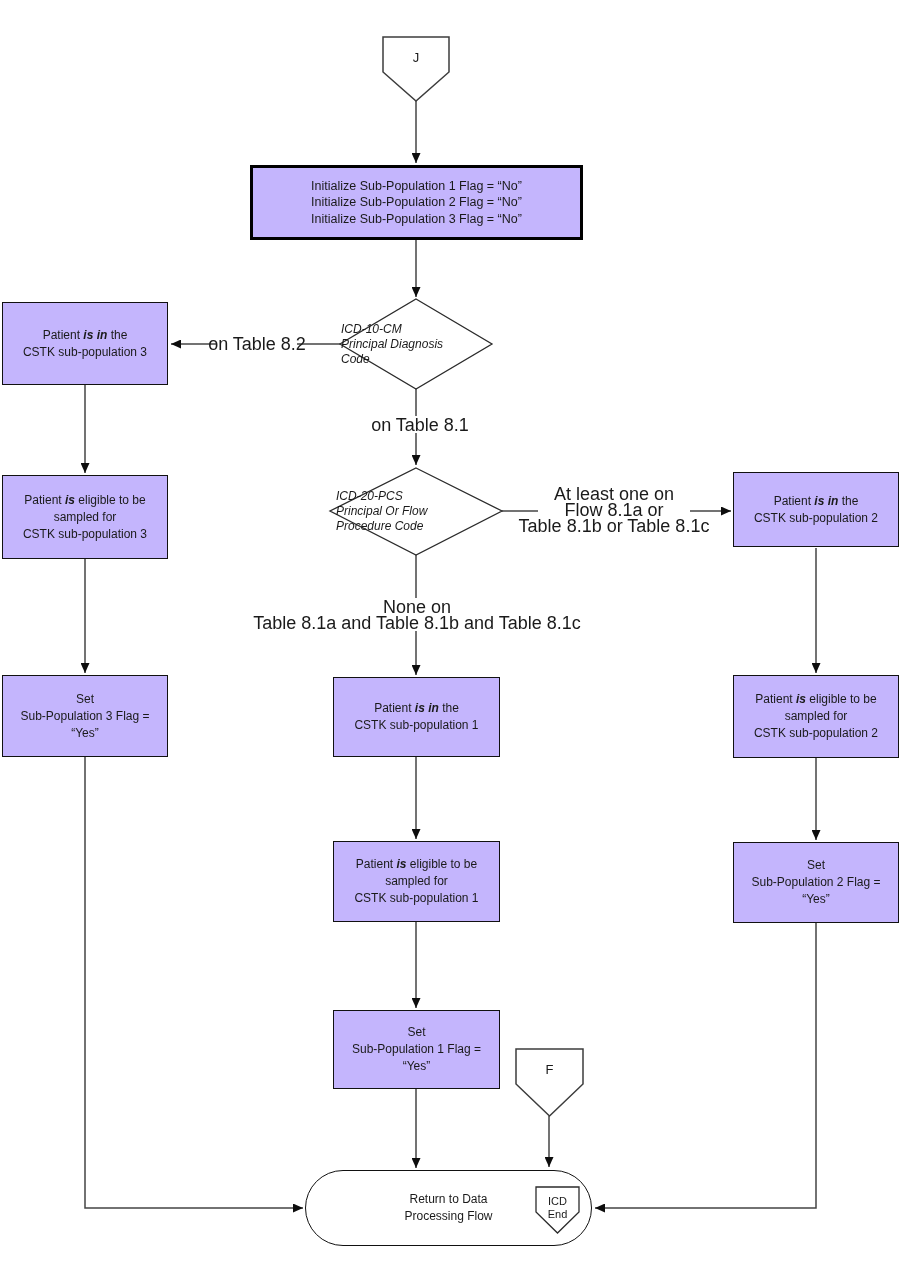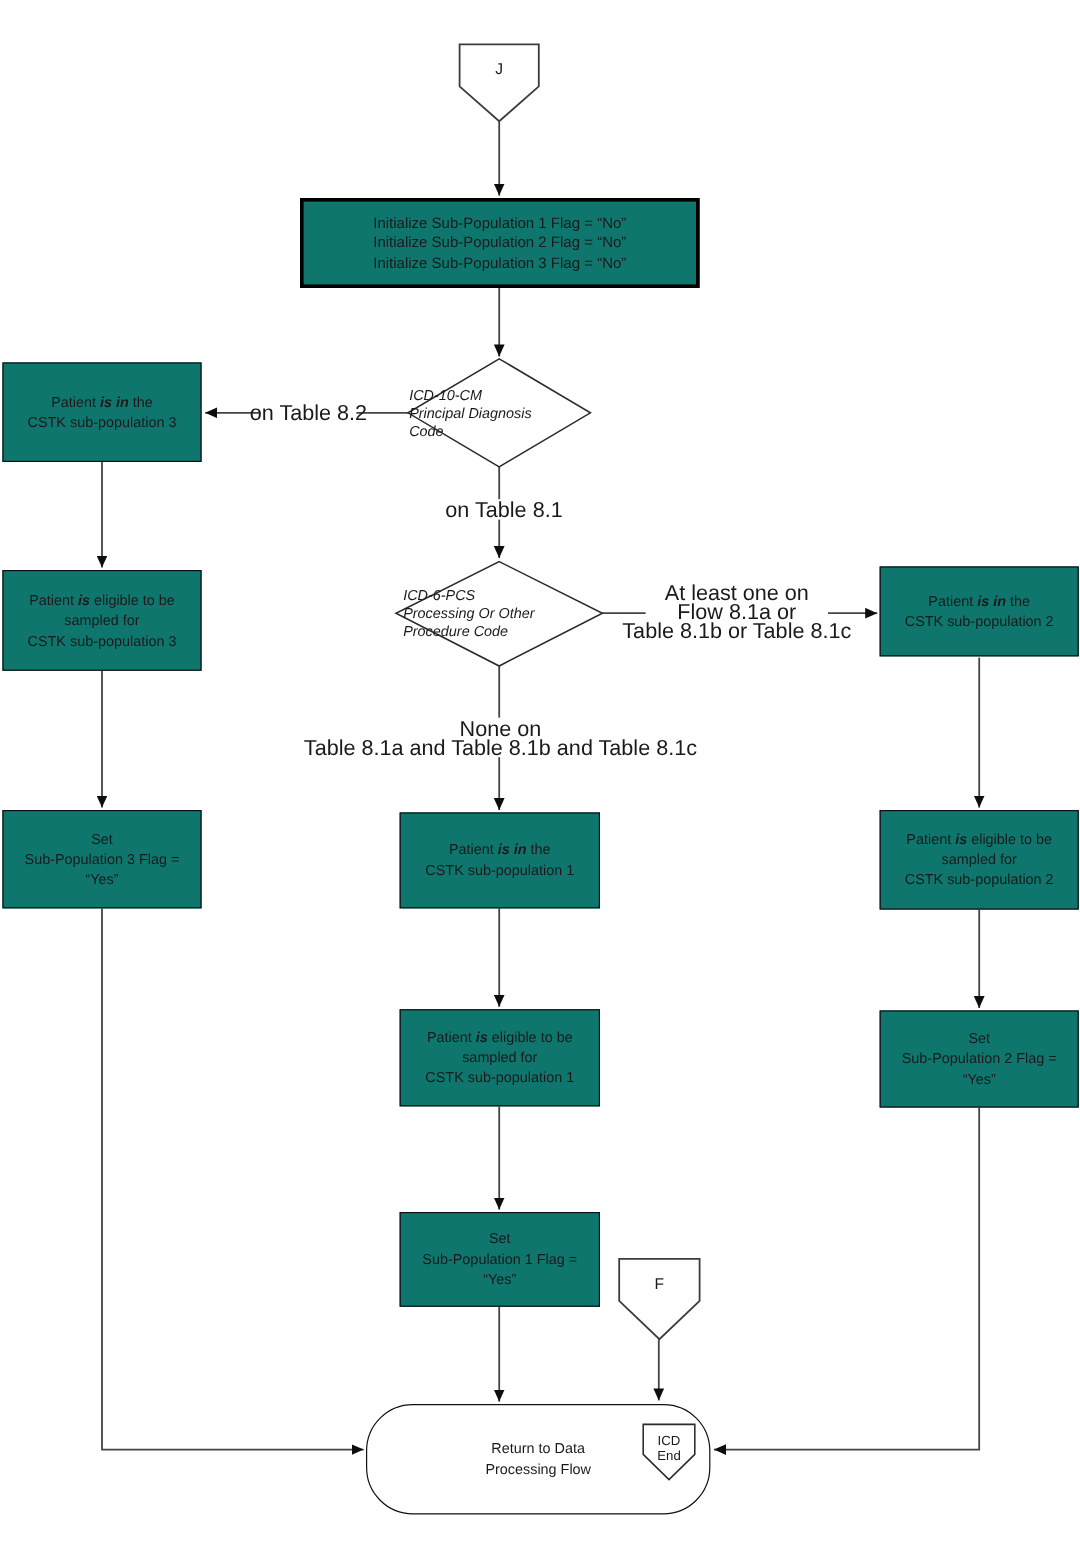--- a/index.html
+++ b/index.html
@@ -2,21 +2,21 @@
 <html><head>
 <meta charset="utf-8">
 <style>
   html,body{margin:0;padding:0;background:#fff;}
   .canvas{
     position:relative;width:900px;height:1286px;background:#ffffff;
     font-family:"Liberation Sans","DejaVu Sans",sans-serif;color:#1a1a1a;overflow:hidden;
   }
   svg.layer{position:absolute;left:0;top:0;width:900px;height:1286px;z-index:1;}
   .box{
-    position:absolute;box-sizing:border-box;border:1px solid #111;background:#0f766e;
+    position:absolute;box-sizing:border-box;border:1px solid #111;background:#c4b5fd;
     display:flex;flex-direction:column;justify-content:center;align-items:center;
     text-align:left;font-size:12px;line-height:17px;z-index:2;
   }
   .box.bold{border-width:3px;border-color:#000;}
   .bl{white-space:nowrap;}
   .em{font-weight:bold;font-style:italic;}
   .dtext{
     position:absolute;display:flex;flex-direction:column;justify-content:center;align-items:flex-start;
     text-align:center;font-size:12px;line-height:15px;font-style:italic;z-index:2;background:transparent;
   }
@@ -86,22 +86,22 @@
     <div class="bl">Initialize Sub-Population 2 Flag = “No”</div>
     <div class="bl">Initialize Sub-Population 3 Flag = “No”</div>
   </div>
 
   <div class="dtext" style="left:341px;top:316px;width:150px;height:56px;">
     <div class="bl">ICD-10-CM</div>
     <div class="bl">Principal Diagnosis</div>
     <div class="bl">Code</div>
   </div>
   <div class="dtext" style="left:336px;top:483px;width:160px;height:56px;">
-    <div class="bl">ICD-6-PCS</div>
-    <div class="bl">Processing Or Other</div>
+    <div class="bl">ICD-20-PCS</div>
+    <div class="bl">Principal Or Flow</div>
     <div class="bl">Procedure Code</div>
   </div>
 
   <div class="lbl" style="left:217px;top:336px;width:80px;height:16px;">
     <div class="bl">on Table 8.2</div>
   </div>
   <div class="lbl" style="left:378px;top:416px;width:84px;height:17px;">
     <div class="bl">on Table 8.1</div>
   </div>
   <div class="lbl" style="left:538px;top:485px;width:152px;height:50px;">
@@ -152,21 +152,21 @@
     <div class="bl"><span>Patient </span><span class="em">is</span><span> eligible to be</span></div>
     <div class="bl">sampled for</div>
     <div class="bl">CSTK sub-population 2</div>
   </div>
   <div class="box" style="left:733px;top:842px;width:166px;height:81px;">
     <div class="bl">Set</div>
     <div class="bl">Sub-Population 2 Flag =</div>
     <div class="bl">“Yes”</div>
   </div>
 
-  <div class="stadium" style="left:305px;top:1170px;width:287px;height:92px;">
+  <div class="stadium" style="left:305px;top:1170px;width:287px;height:76px;">
     <div class="bl">Return to Data</div>
     <div class="bl">Processing Flow</div>
   </div>
   <svg class="layer" style="z-index:3;pointer-events:none;" viewBox="0 0 900 1286">
     <polygon points="536,1187 579,1187 579,1212 557.5,1233 536,1212" fill="#fff" stroke="#2b2b2b" stroke-width="1.3"></polygon>
   </svg>
   <div class="endtext" style="left:536px;top:1189px;width:43px;height:40px;">
     <div class="bl">ICD</div>
     <div class="bl">End</div>
   </div>

